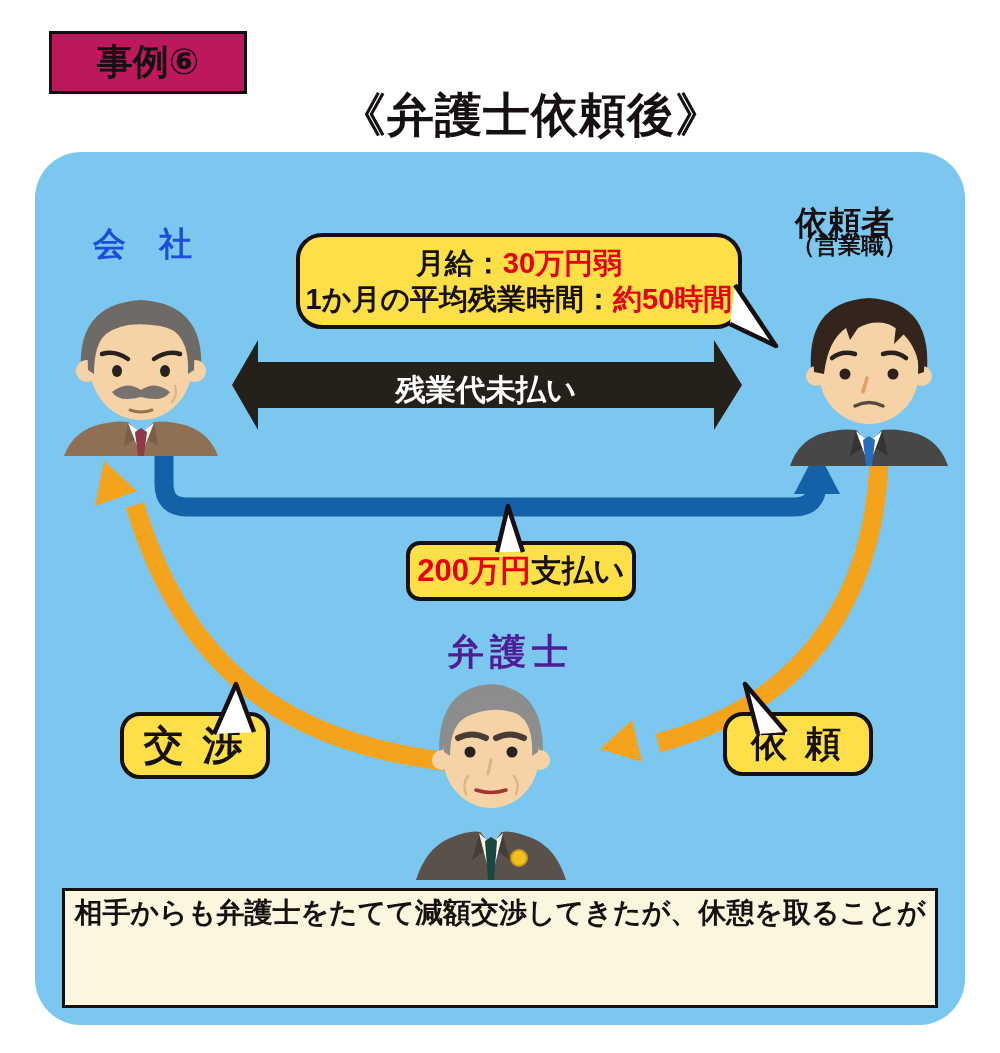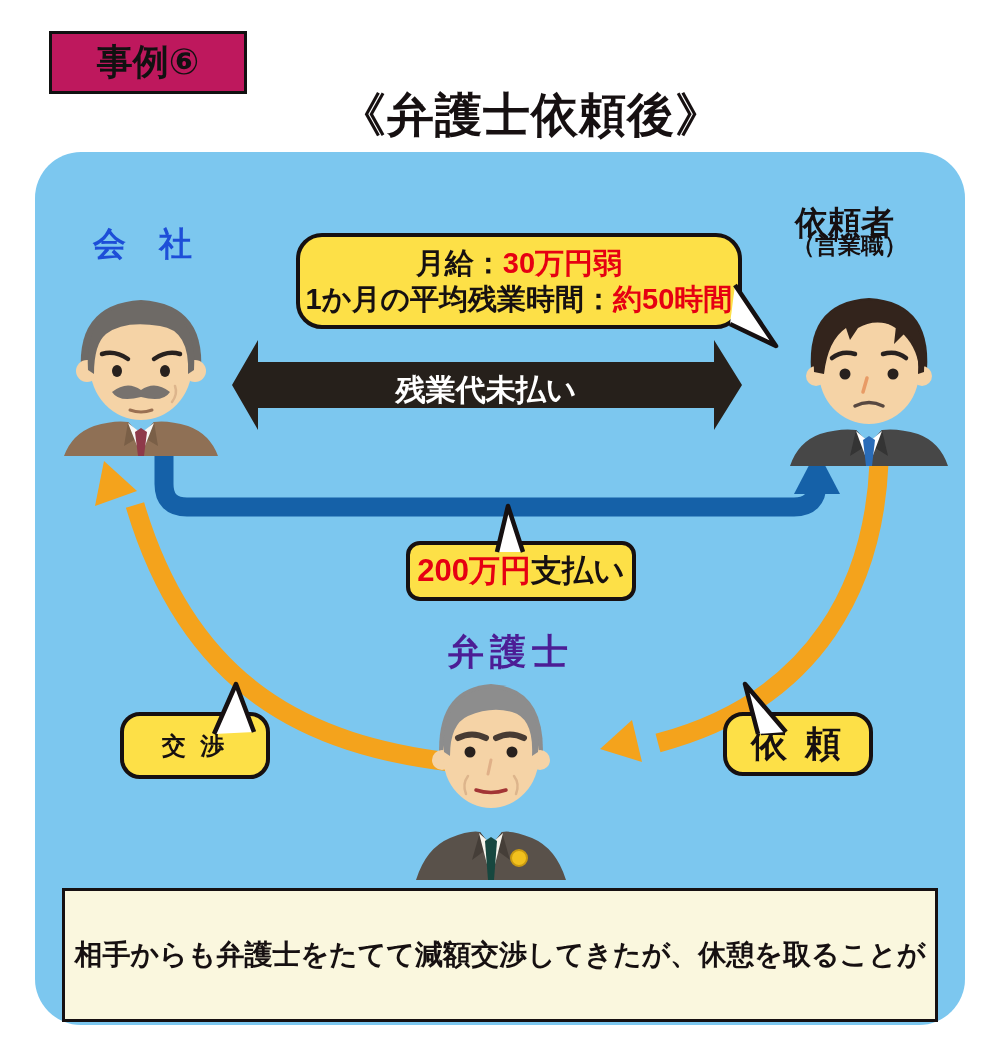--- a/index.html
+++ b/index.html
@@ -33,40 +33,40 @@
     background:#fde047;border:4px solid #161011;box-sizing:border-box;z-index:4;
     display:flex;align-items:center;justify-content:center;color:#161011;
   }
   .salary-bubble{left:296px;top:233px;width:446px;height:96px;border-radius:26px;
     flex-direction:column;line-height:1.25;}
   .salary-bubble .l{font-size:29px;font-weight:bold;white-space:nowrap;}
   .red{color:#E60012;}
   .payment-label{left:398px;top:541px;width:230px;height:60px;border-radius:14px;
     font-size:31px;font-weight:bold;white-space:nowrap;margin-left:8px;}
   .negotiation-bubble{left:120px;top:712px;width:150px;height:67px;border-radius:20px;
-    font-size:24px;font-weight:bold;letter-spacing:4px;}
+    font-size:40px;font-weight:bold;letter-spacing:4px;}
   .request-bubble{left:723px;top:712px;width:150px;height:64px;border-radius:20px;
     font-size:36px;font-weight:bold;letter-spacing:4px;}
   .tail{z-index:5;}
   
   .arrows{left:0;top:0;z-index:2;}
   .unpaid-text{
     left:258px;top:370px;width:456px;text-align:center;font-size:30px;
     font-weight:bold;color:#ffffff;z-index:3;white-space:nowrap;
   }
   
   .avatar{z-index:3;}
   .company-avatar{left:42px;top:286px;}
   .client-avatar{left:770px;top:280px;}
   .lawyer-avatar{left:404px;top:672px;}
   
   .summary-box{
-    left:62px;top:888px;width:876px;height:134px;background:#FAF7DE;
+    left:62px;top:888px;width:876px;height:120px;background:#FAF7DE;
     border:3px solid #161011;box-sizing:border-box;z-index:5;
-    display:flex;flex-direction:column;align-items:center;justify-content:center;
+    display:flex;flex-direction:column;align-items:center;justify-content:flex-start;
     font-size:28px;font-weight:bold;color:#161011;line-height:1.55;
   }
   .summary-box div{white-space:nowrap;}
 </style>
 </head>
 <body>
 
 <div class="abs case-badge">事例⑥</div>
 <div class="abs page-title">《弁護士依頼後》</div>
 

